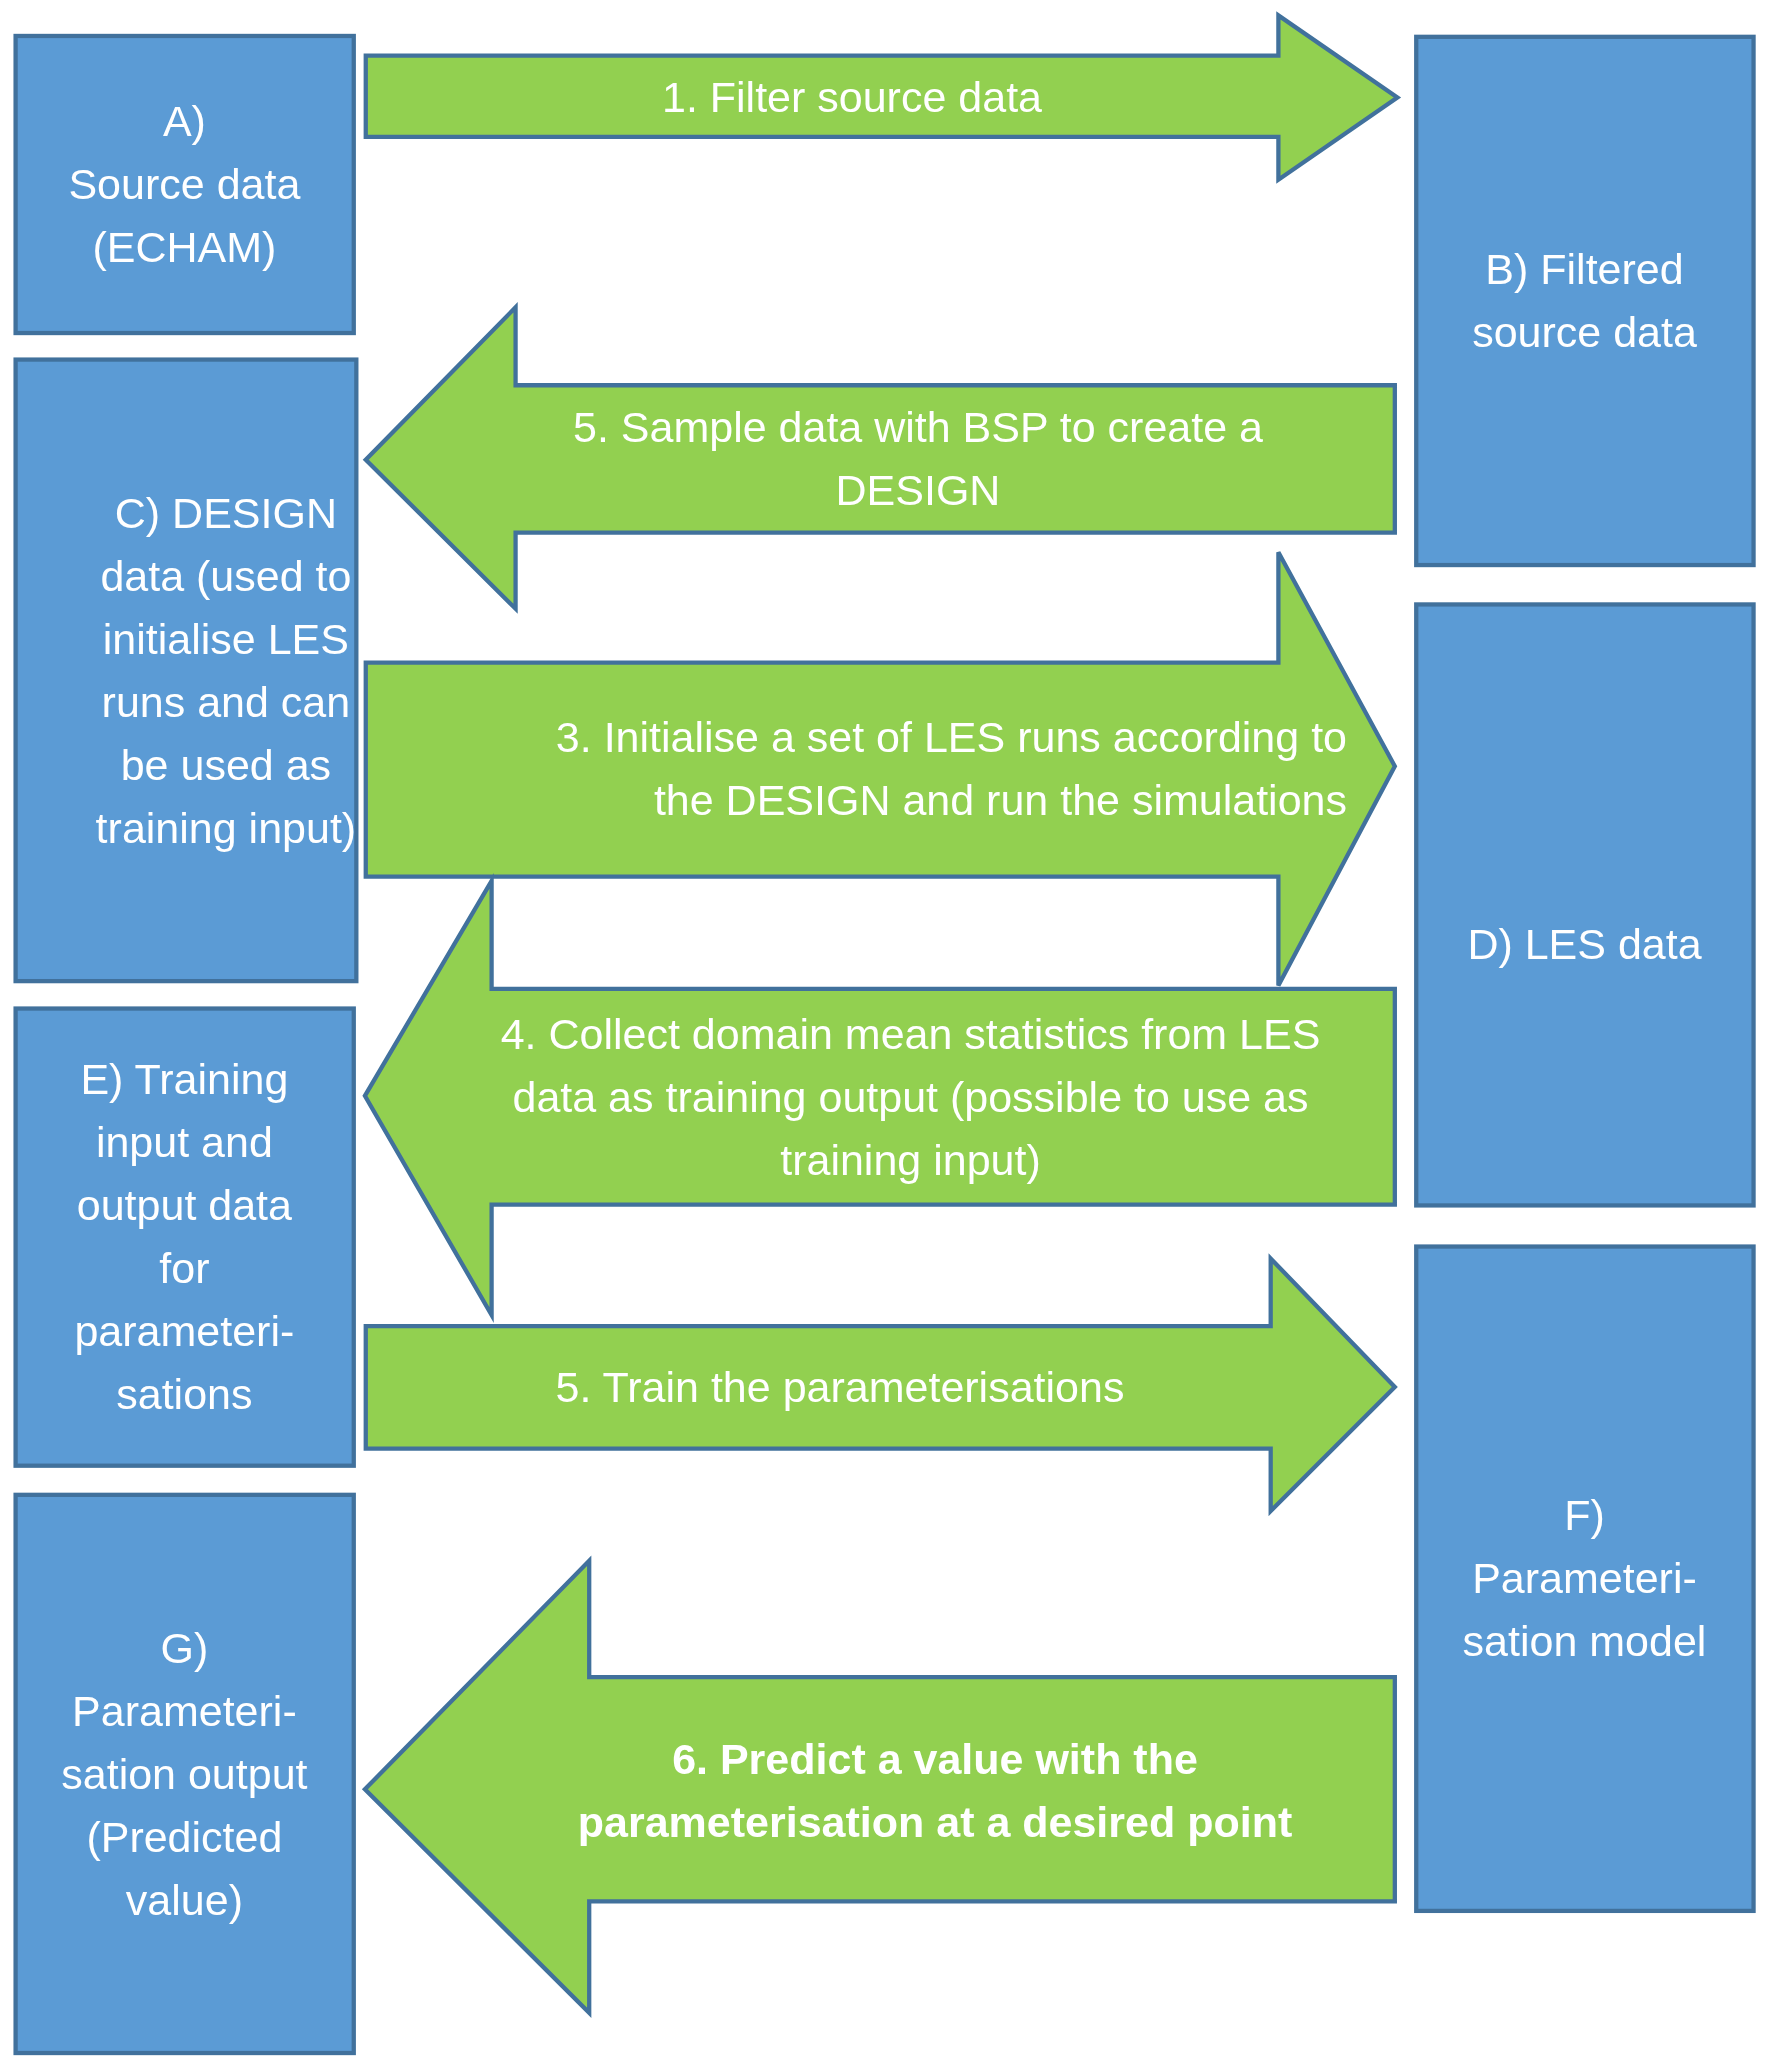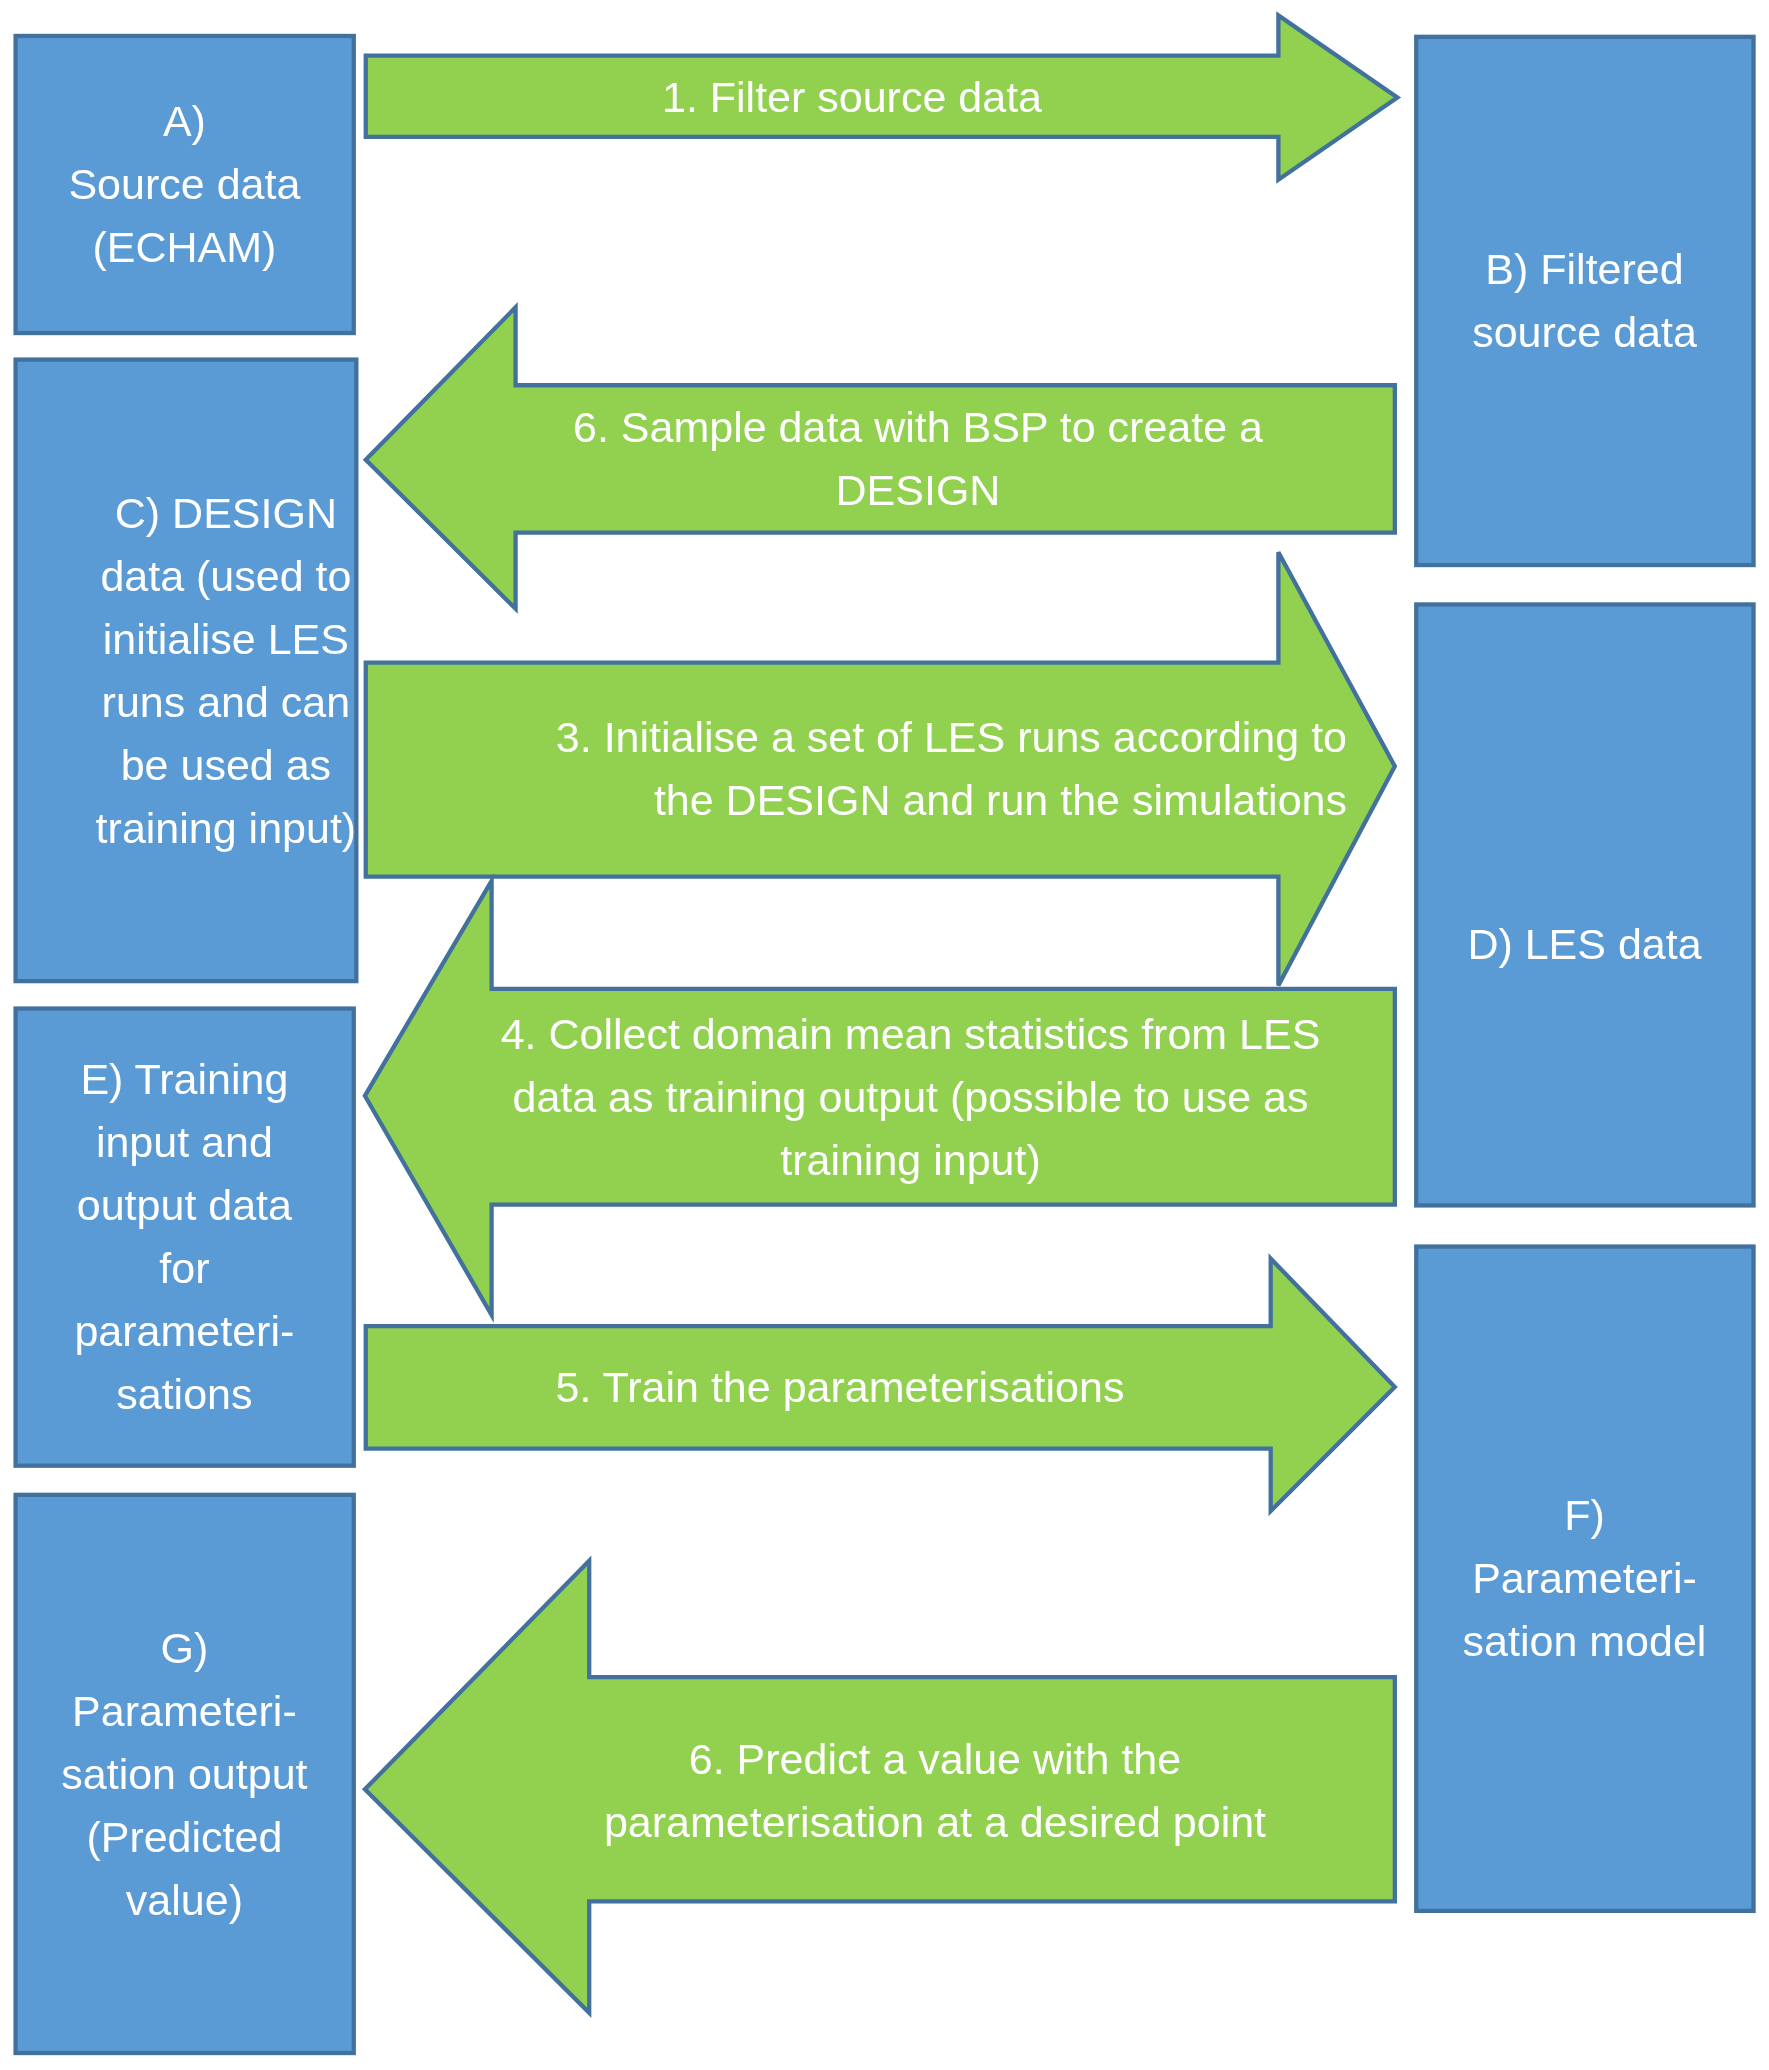--- a/index.html
+++ b/index.html
@@ -56,23 +56,23 @@
 <div class="label box-label" style="left:1416px; top:1246px; width:337px; height:664px;">F)
 Parameteri-
 sation model</div>
 <div class="label box-label" style="left:15.4px; top:1495px; width:338px; height:558px;">G)
 Parameteri-
 sation output
 (Predicted
 value)</div>
 
 <div class="label arrow-label" style="left:424px; top:66px; width:856px;">1. Filter source  data</div>
-<div class="label arrow-label" style="left:490px; top:396px; width:856px;">6. Sample data with BSP to create a
+<div class="label arrow-label" style="left:490px; top:396px; width:856px;">5. Sample data with BSP to create a
 DESIGN</div>
 <div class="label arrow-label left-align" style="left:405px; top:706px; width:942px;">3. Initialise a set of LES runs according to
 the DESIGN and run the simulations</div>
 <div class="label arrow-label" style="left:457px; top:1003px; width:907px;">4. Collect domain mean statistics from LES
 data as training output (possible to use as
 training  input)</div>
 <div class="label arrow-label" style="left:412px; top:1356px; width:856px;">5. Train the parameterisations</div>
-<div class="label arrow-label" style="left:507px; top:1728px; width:856px;">6. Predict a value with the
+<div class="label arrow-label" style="left:507px; top:1728px; width:856px;font-weight:bold;">6. Predict a value with the
 parameterisation at a desired point</div>
 
 
 </body></html>

